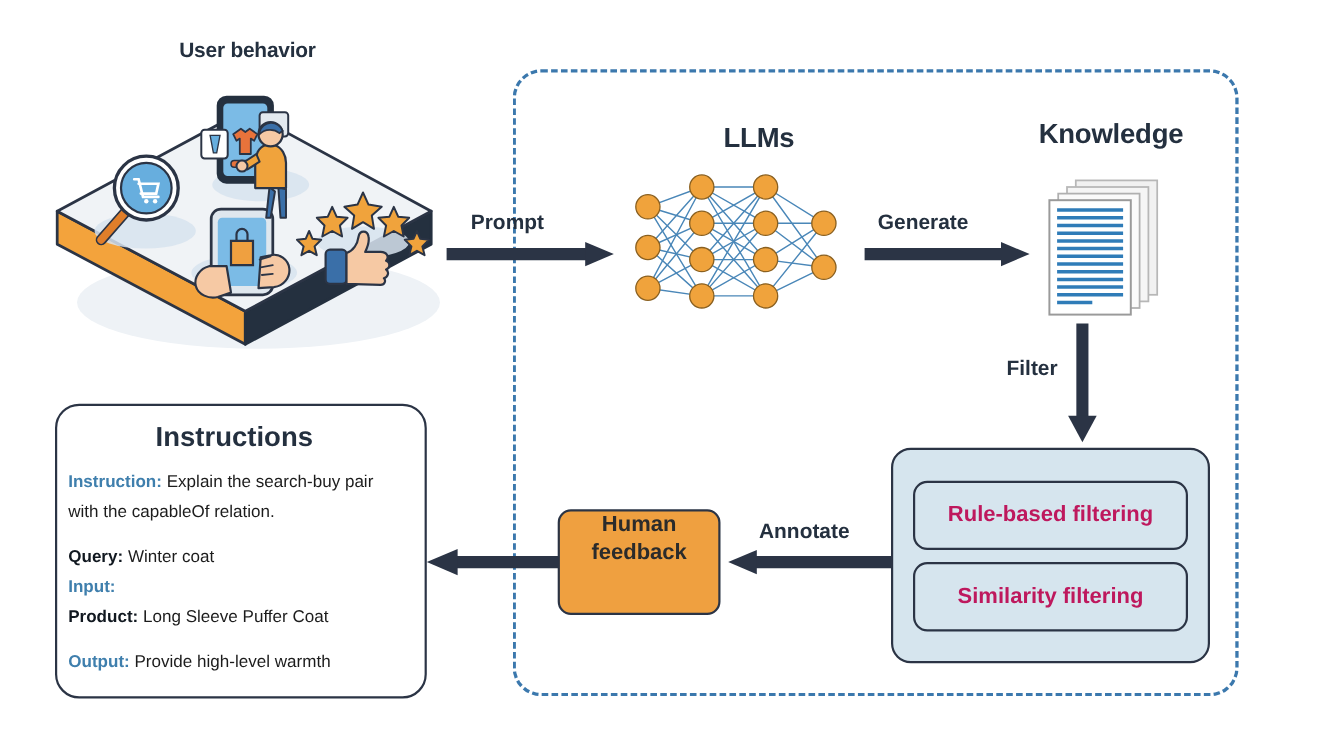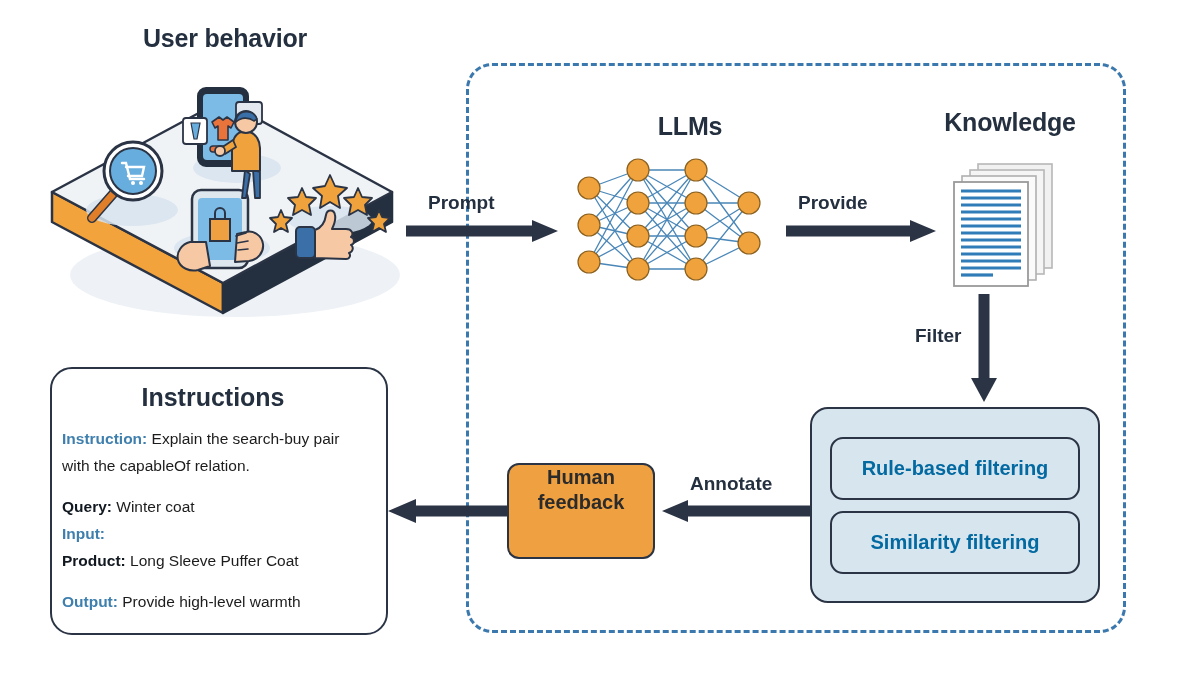--- a/index.html
+++ b/index.html
@@ -26,21 +26,21 @@
   .abs { position: absolute; }
 
   
   .heading {
     font-weight: bold;
     color: #24303f;
     text-align: center;
     white-space: nowrap;
     letter-spacing: -0.2px;
   }
-  #user-behavior-title { left: 60px; top: 24px; width: 330px; font-size: 25px; }
+  #user-behavior-title { left: 60px; top: 36px; width: 330px; font-size: 19px; }
   #llms-title        { left: 600px; top: 112px; width: 180px; font-size: 25px; }
   #knowledge-title   { left: 900px; top: 108px; width: 220px; font-size: 25px; }
 
   
   #pipeline-box {
     left: 466px; top: 63px;
     width: 660px; height: 570px;
     border: 3px dashed #3b78ad;
     border-radius: 26px;
     box-sizing: border-box;
@@ -119,21 +119,21 @@
   .filter-pill {
     height: 63px;
     border: 2.5px solid #2b3445;
     border-radius: 13px;
     background: #d6e5ee;
     display: flex;
     align-items: center;
     justify-content: center;
     font-weight: bold;
     font-size: 20px;
-    color: #0369a1;
+    color: #be185d;
     box-sizing: border-box;
     white-space: nowrap;
   }
 
   
   #user-behavior-illustration { left: 40px; top: 70px; width: 370px; height: 250px; }
 </style>
 </head>
 <body>
 
@@ -253,21 +253,21 @@
         <circle cx="124" cy="15" r="11"></circle>
           <circle cx="124" cy="48" r="11"></circle>
           <circle cx="124" cy="81" r="11"></circle>
           <circle cx="124" cy="114" r="11"></circle>
         <circle cx="177" cy="48" r="11"></circle>
           <circle cx="177" cy="88" r="11"></circle>
       </g>
     </svg>
   </div>
 
-  <div class="arrow-label" style="left:798px; top:192px;">Provide</div>
+  <div class="arrow-label" style="left:798px; top:192px;">Generate</div>
   <svg class="arrow-svg" style="left:786px; top:218px;" width="160" height="26">
     <path d="M0 13 L126 13" stroke="#2b3445" stroke-width="11" fill="none"></path>
     <path d="M124 2 L150 13 L124 24 Z" fill="#2b3445"></path>
   </svg>
 
   <div class="abs heading" id="knowledge-title">Knowledge</div>
   <div class="abs" style="left:950px; top:160px;">
     <svg width="120" height="140" viewBox="0 0 120 140" xmlns="http://www.w3.org/2000/svg">
       <rect x="28" y="4" width="74" height="104" fill="#f1f1f1" stroke="#b7b7b7" stroke-width="1.6"></rect>
       <rect x="20" y="10" width="74" height="104" fill="#f5f5f5" stroke="#b7b7b7" stroke-width="1.6"></rect>

